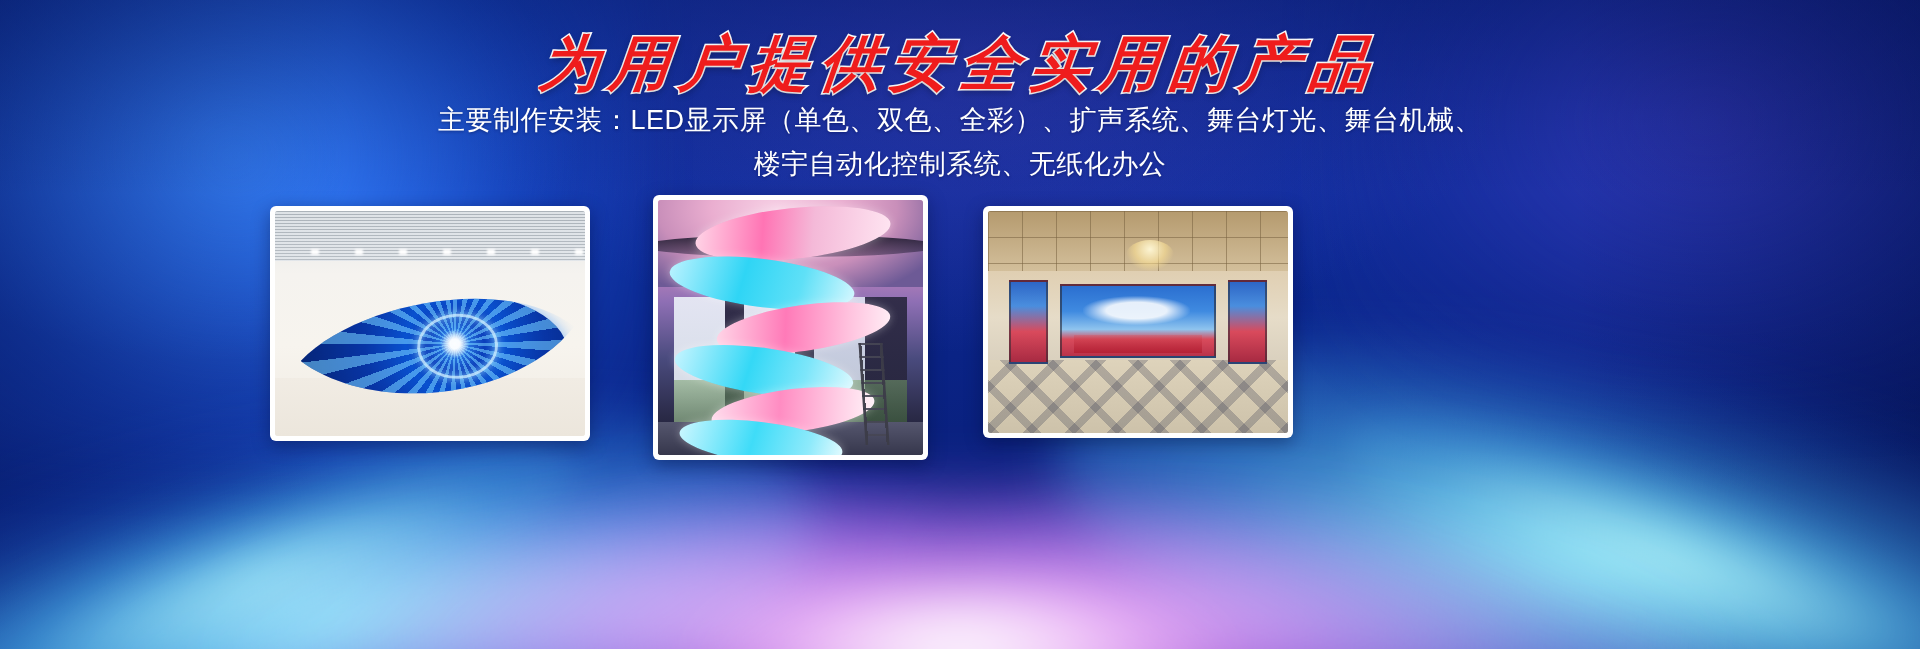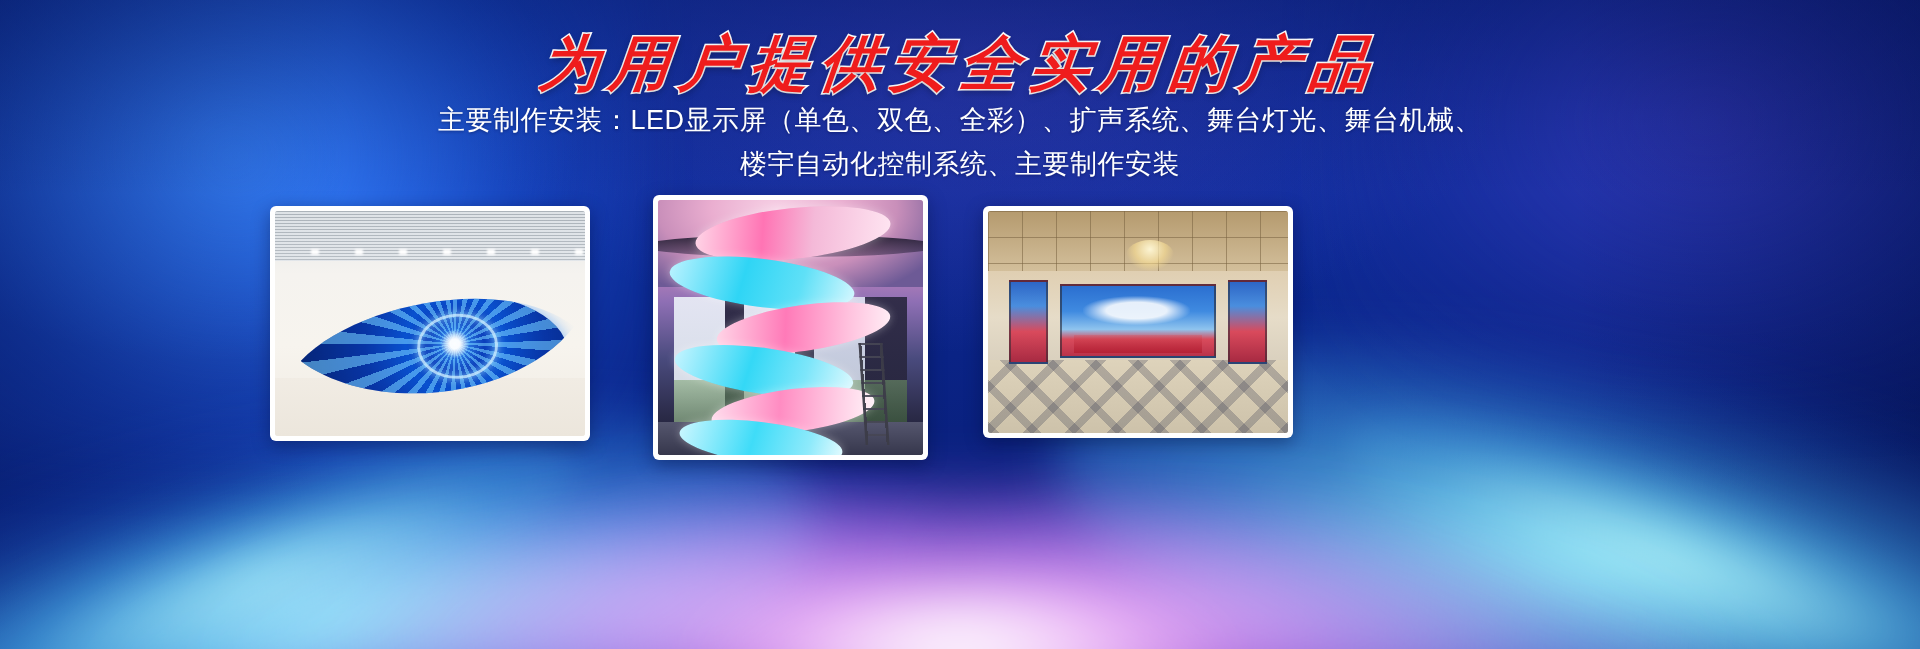--- a/index.html
+++ b/index.html
@@ -276,21 +276,21 @@
     <div class="swoosh" id="sw-magenta"></div>
     <div class="swoosh" id="sw-core"></div>
   </div>
 
   <div id="content">
 
     <div id="headline">为用户提供安全实用的产品</div>
 
     <div class="subline" id="subline1">主要制作安装：LED显示屏（单色、双色、全彩）、扩声系统、舞台灯光、舞台机械、</div>
 
-    <div class="subline" id="subline2">楼宇自动化控制系统、主要制作安装</div>
+    <div class="subline" id="subline2">楼宇自动化控制系统、无纸化办公</div>
 
     <div id="gallery">
 
       <div class="card" id="card-1">
         <div class="photo" id="photo-1">
           <div id="p1-ceiling"></div>
           <div id="p1-wall"></div>
           <div id="p1-eye"></div>
         </div>
       </div>

